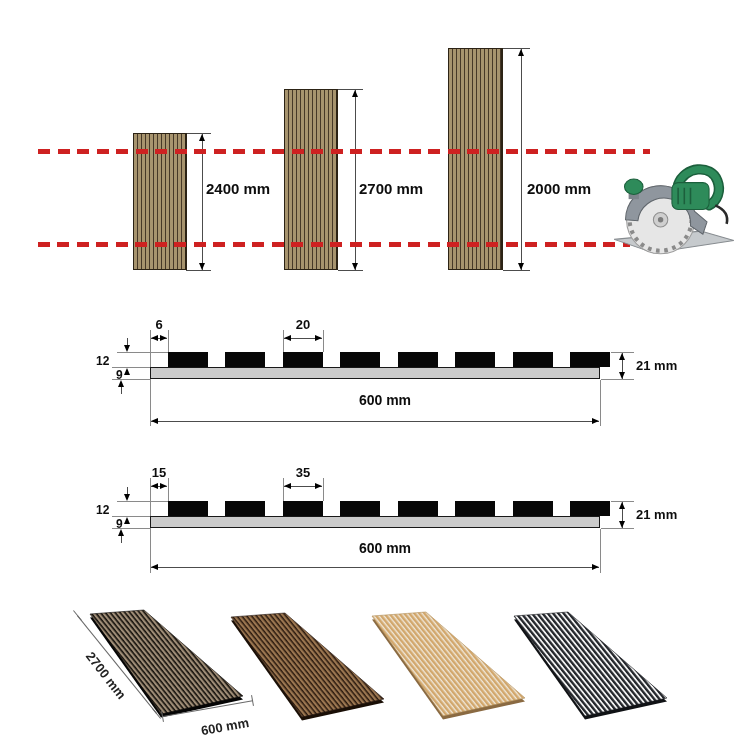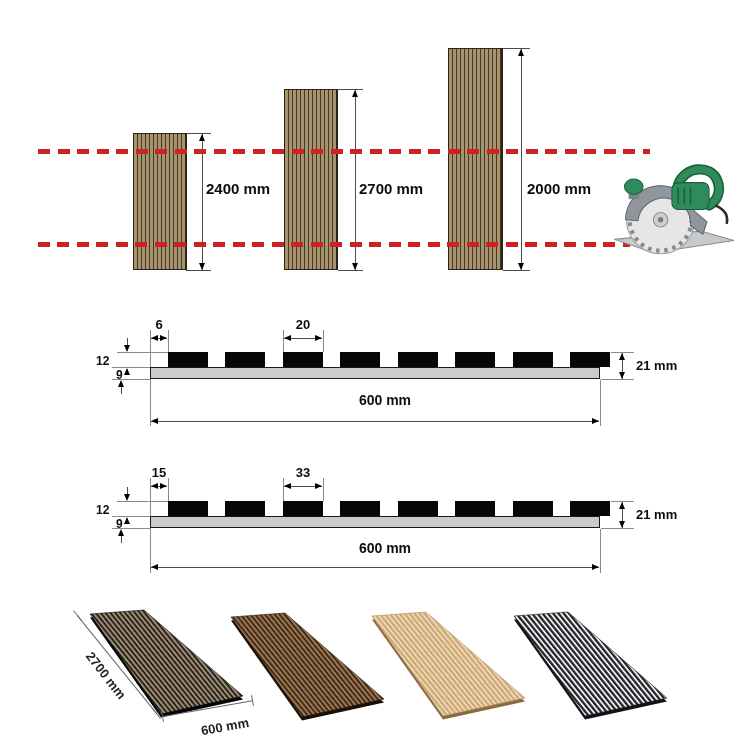--- a/index.html
+++ b/index.html
@@ -146,21 +146,21 @@
 
     <div class="lbl c" style="left:340px;top:392px;width:90px;font-size:14px;">600 mm</div>
     <div class="vline ext" style="left:600px;top:380px;height:46px;"></div>
     <div class="hline" style="left:151px;top:421px;width:448px;"></div>
     <div class="arr left" style="left:151px;top:418px;"></div>
     <div class="arr right" style="left:592px;top:418px;"></div>
   </div>
 
   <div>
     <div class="lbl c" style="left:150px;top:465px;width:18px;font-size:13px;">15</div>
-    <div class="lbl c" style="left:283px;top:465px;width:40px;font-size:13px;">33</div>
+    <div class="lbl c" style="left:283px;top:465px;width:40px;font-size:13px;">35</div>
 
     <div class="vline ext" style="left:150px;top:478px;height:95px;"></div>
     <div class="vline ext" style="left:168px;top:478px;height:23px;"></div>
     <div class="vline ext" style="left:283px;top:478px;height:23px;"></div>
     <div class="vline ext" style="left:323px;top:478px;height:23px;"></div>
 
     <div class="hline" style="left:151px;top:486px;width:16px;"></div>
     <div class="arr left" style="left:151px;top:483px;"></div>
     <div class="arr right" style="left:160px;top:483px;"></div>
     <div class="hline" style="left:284px;top:486px;width:38px;"></div>

